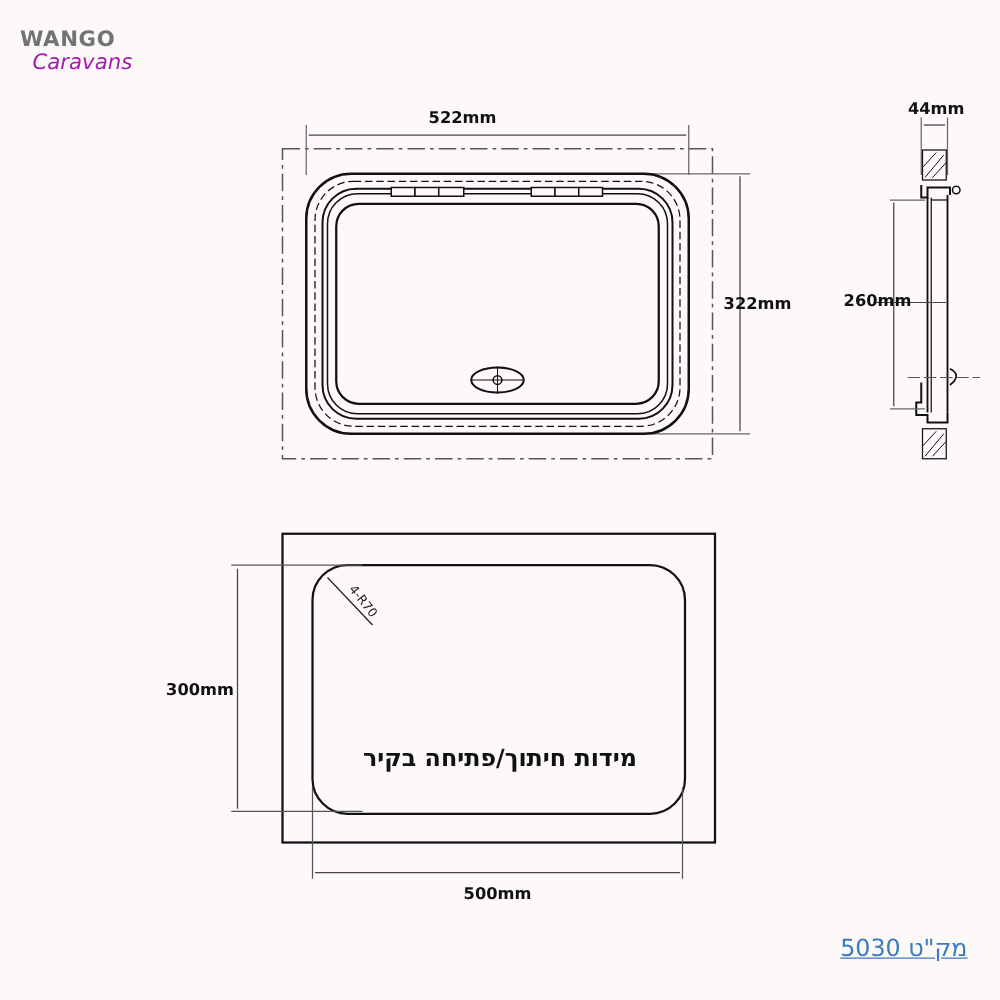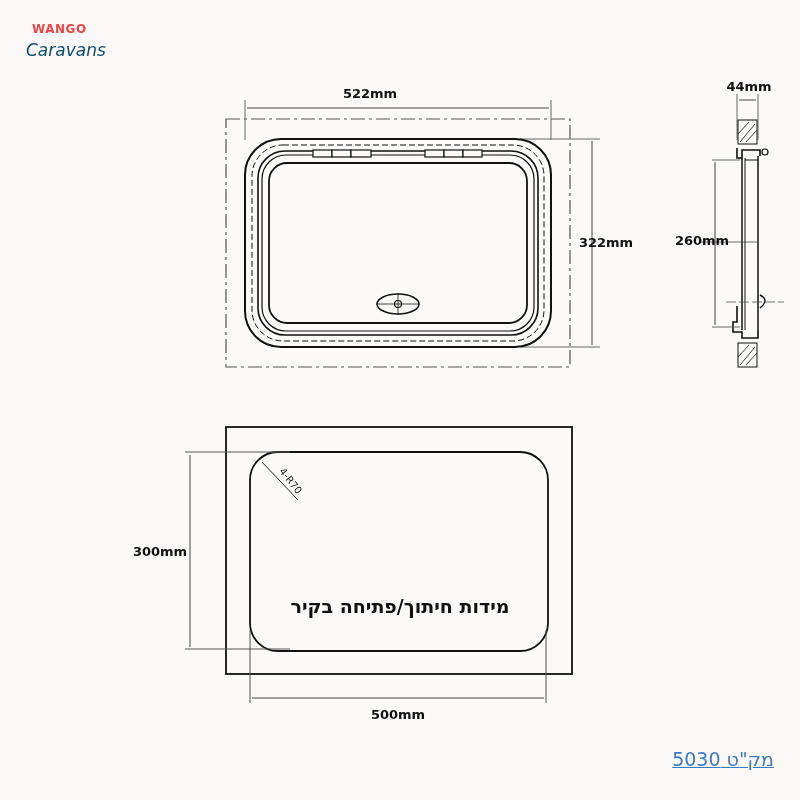--- a/index.html
+++ b/index.html
@@ -1,22 +1,22 @@
 <!DOCTYPE html>
 <html><head>
 <meta charset="utf-8">
 <style>
   html, body { margin:0; padding:0; }
   body { width:800px; height:800px; background:#fdf9f9; position:relative; overflow:hidden; font-family:"Liberation Sans", sans-serif; }
   svg { position:absolute; left:0; top:0; }
   .dim { font-family:"DejaVu Sans", sans-serif; font-weight:bold; font-size:13px; fill:#111; }
   .lbl { font-family:"DejaVu Sans", sans-serif; font-size:10px; fill:#222; }
   .heb { font-family:"DejaVu Sans", sans-serif; font-weight:bold; font-size:19px; fill:#111; }
-  .logo-top { position:absolute; left:32px; top:22px; font-family:"DejaVu Sans", sans-serif; font-weight:bold; font-size:12px; color:#ef4444; letter-spacing:0.5px; }
-  .logo-bot { position:absolute; left:26px; top:40px; font-family:"DejaVu Sans", sans-serif; font-size:17px; color:#0c4a6e; font-style:italic; }
+  .logo-top { position:absolute; left:16px; top:22px; font-family:"DejaVu Sans", sans-serif; font-weight:bold; font-size:17px; color:#737373; letter-spacing:0.5px; }
+  .logo-bot { position:absolute; left:26px; top:40px; font-family:"DejaVu Sans", sans-serif; font-size:17px; color:#a21caf; font-style:italic; }
   .sku { position:absolute; right:26px; top:748px; font-family:"DejaVu Sans", sans-serif; font-size:19px; color:#3b7bbf; text-decoration:underline; direction:rtl; }
 </style>
 </head>
 <body>
 
 <div class="logo-top">WANGO</div>
 <div class="logo-bot">Caravans</div>
 
 <svg width="800" height="800" viewBox="0 0 800 800">
 

